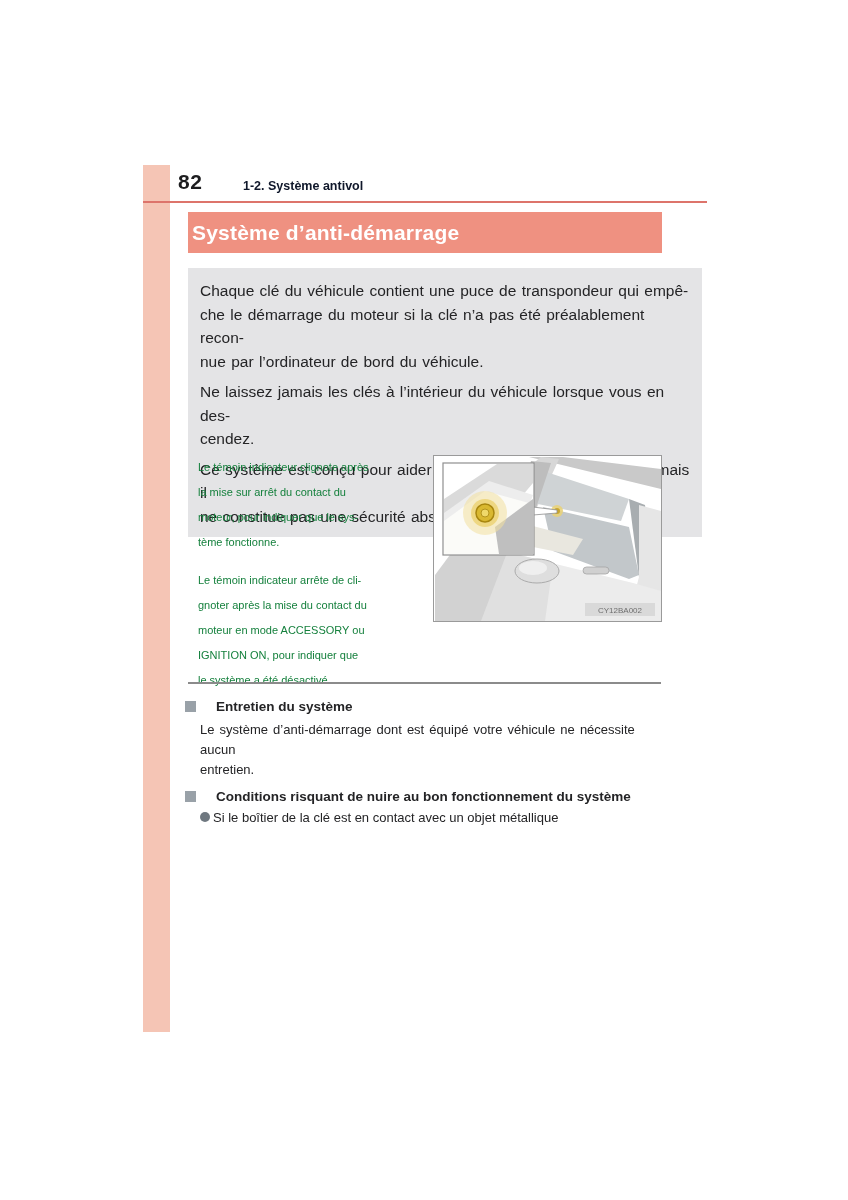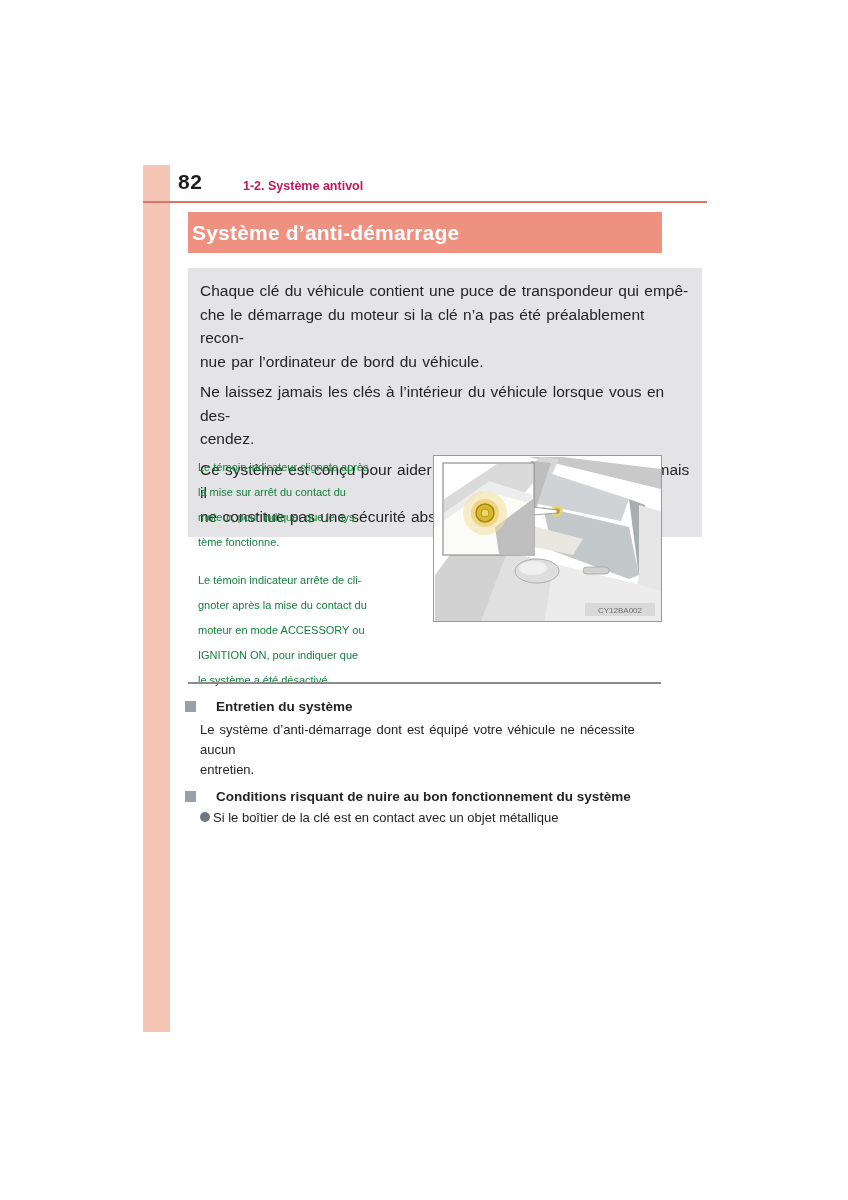--- a/index.html
+++ b/index.html
@@ -9,21 +9,21 @@
     -webkit-font-smoothing:antialiased;overflow:hidden;
   }
   .abs{position:absolute;}
   .preline{white-space:pre-line;}
 
   
   .side-accent{left:143px;top:165px;width:27px;height:867px;background:#F5C5B5;}
 
   
   .page-number{left:178px;top:170px;font-size:21px;font-weight:bold;color:#1d1d1f;letter-spacing:0.5px;}
-  .section-label{left:243px;top:179px;font-size:12.5px;font-weight:600;color:#be185d;}
+  .section-label{left:243px;top:179px;font-size:12.5px;font-weight:600;color:#0f172a;}
   .header-rule{left:143px;top:201px;width:564px;height:2px;background:#DD746B;}
 
   
   .title-banner{
     left:188px;top:212px;width:474px;height:41px;background:#EF9181;
     display:flex;align-items:center;box-sizing:border-box;padding-left:4px;
   }
   .title-banner span{font-size:21px;font-weight:bold;color:#ffffff;letter-spacing:0.2px;}
 
   

